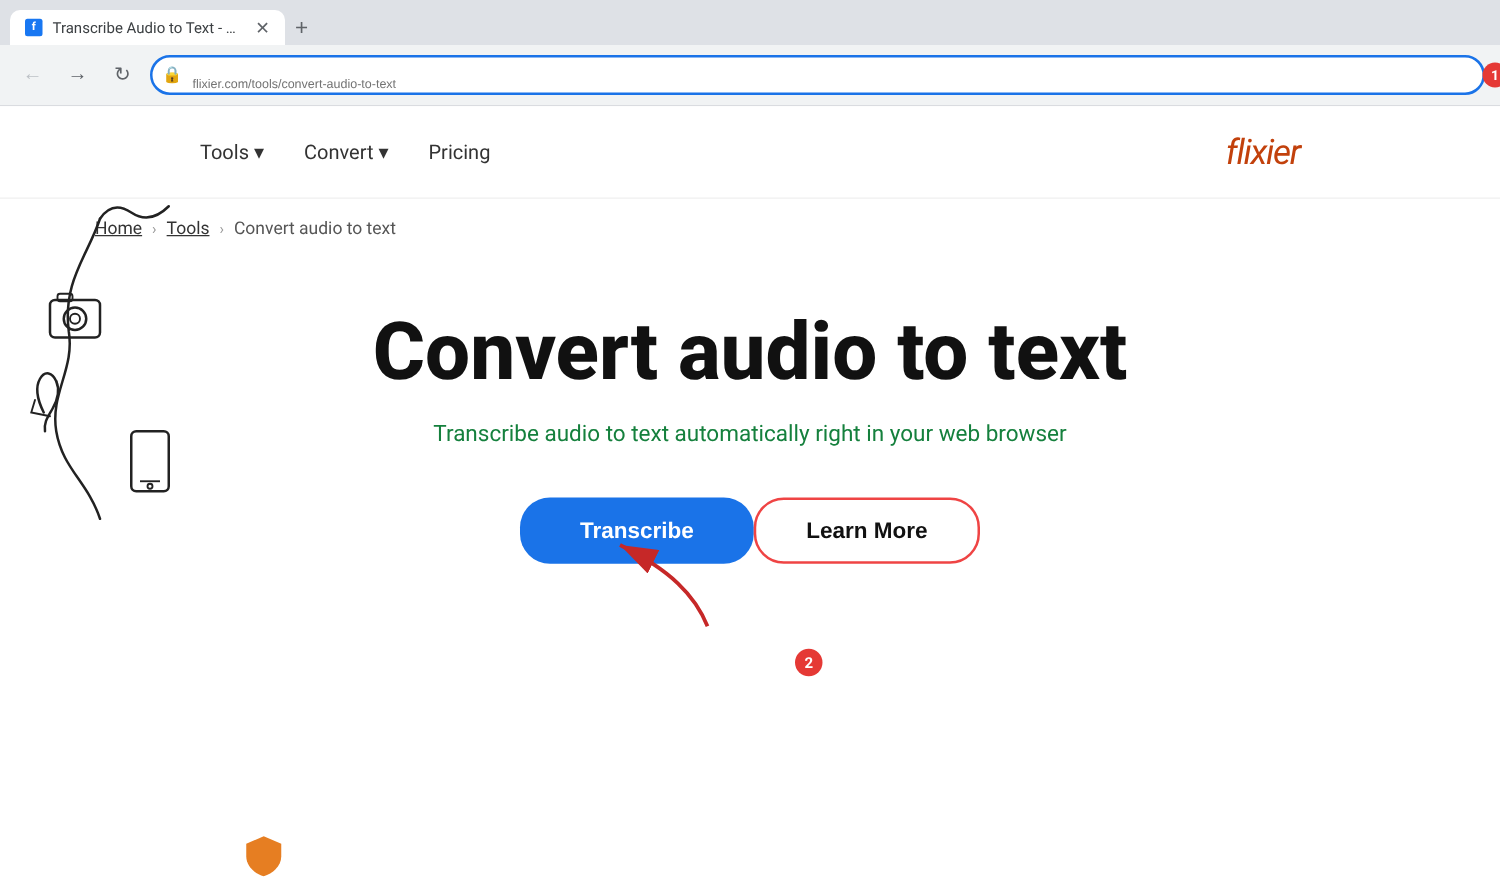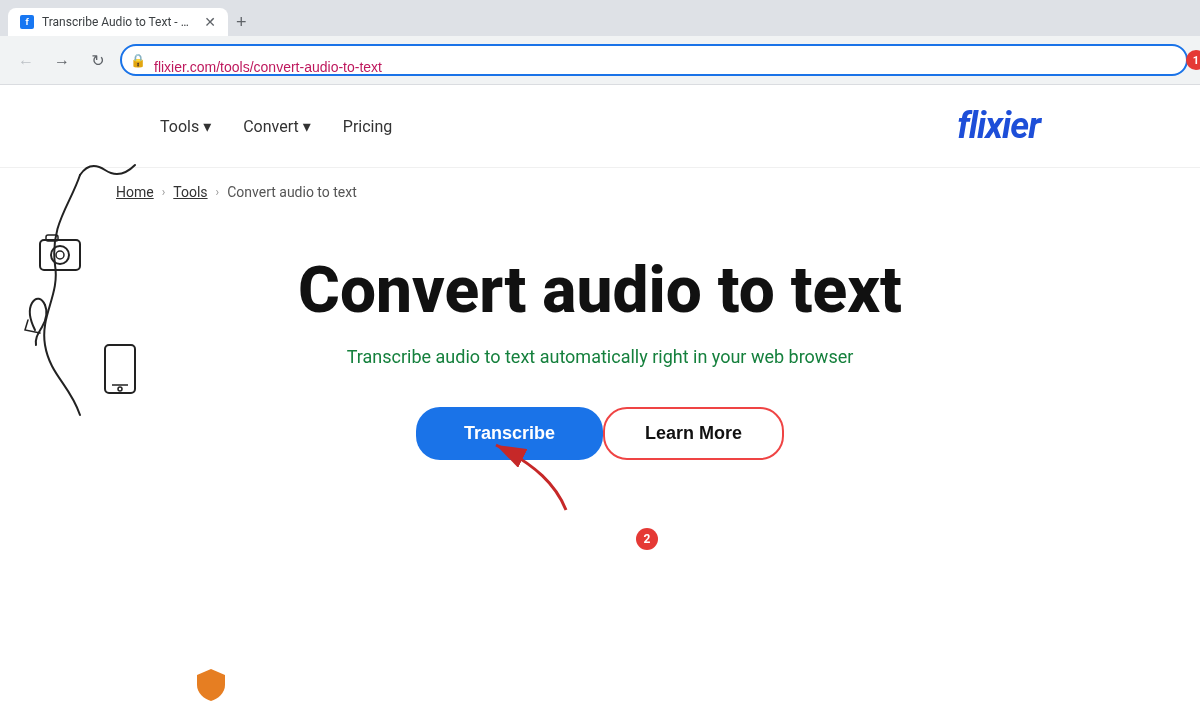--- a/index.html
+++ b/index.html
@@ -90,22 +90,22 @@
     .address-bar-container {
       flex: 1;
       position: relative;
     }
     .address-bar {
       width: 100%;
       height: 32px;
       border: 2px solid #1a73e8;
       border-radius: 16px;
       padding: 15px 36px 0 32px;
-      font-size: 14px;
-      color: #be185d;
+      font-size: 10px;
+      color: #737373;
       background: #fff;
       outline: none;
     }
     .lock-icon {
       position: absolute;
       left: 10px;
       top: 50%;
       transform: translateY(-50%);
       color: #5f6368;
       font-size: 13px;
@@ -151,33 +151,33 @@
       font-size: 16px;
       color: #333;
       text-decoration: none;
       cursor: pointer;
       display: flex;
       align-items: center;
       gap: 4px;
     }
     .nav-logo {
       margin-left: auto;
-      font-size: 36px;
-      font-weight: 700;
-      color: #1d4ed8;
+      font-size: 28px;
+      font-weight: 400;
+      color: #c2410c;
       font-style: italic;
       letter-spacing: -1px;
     }
 
     
     .breadcrumb {
       display: flex;
       align-items: center;
       gap: 8px;
-      padding: 16px 116px;
+      padding: 16px 76px;
       font-size: 14px;
       color: #555;
     }
     .breadcrumb a {
       color: #333;
       text-decoration: underline;
       cursor: pointer;
     }
     .breadcrumb-sep {
       color: #999;

